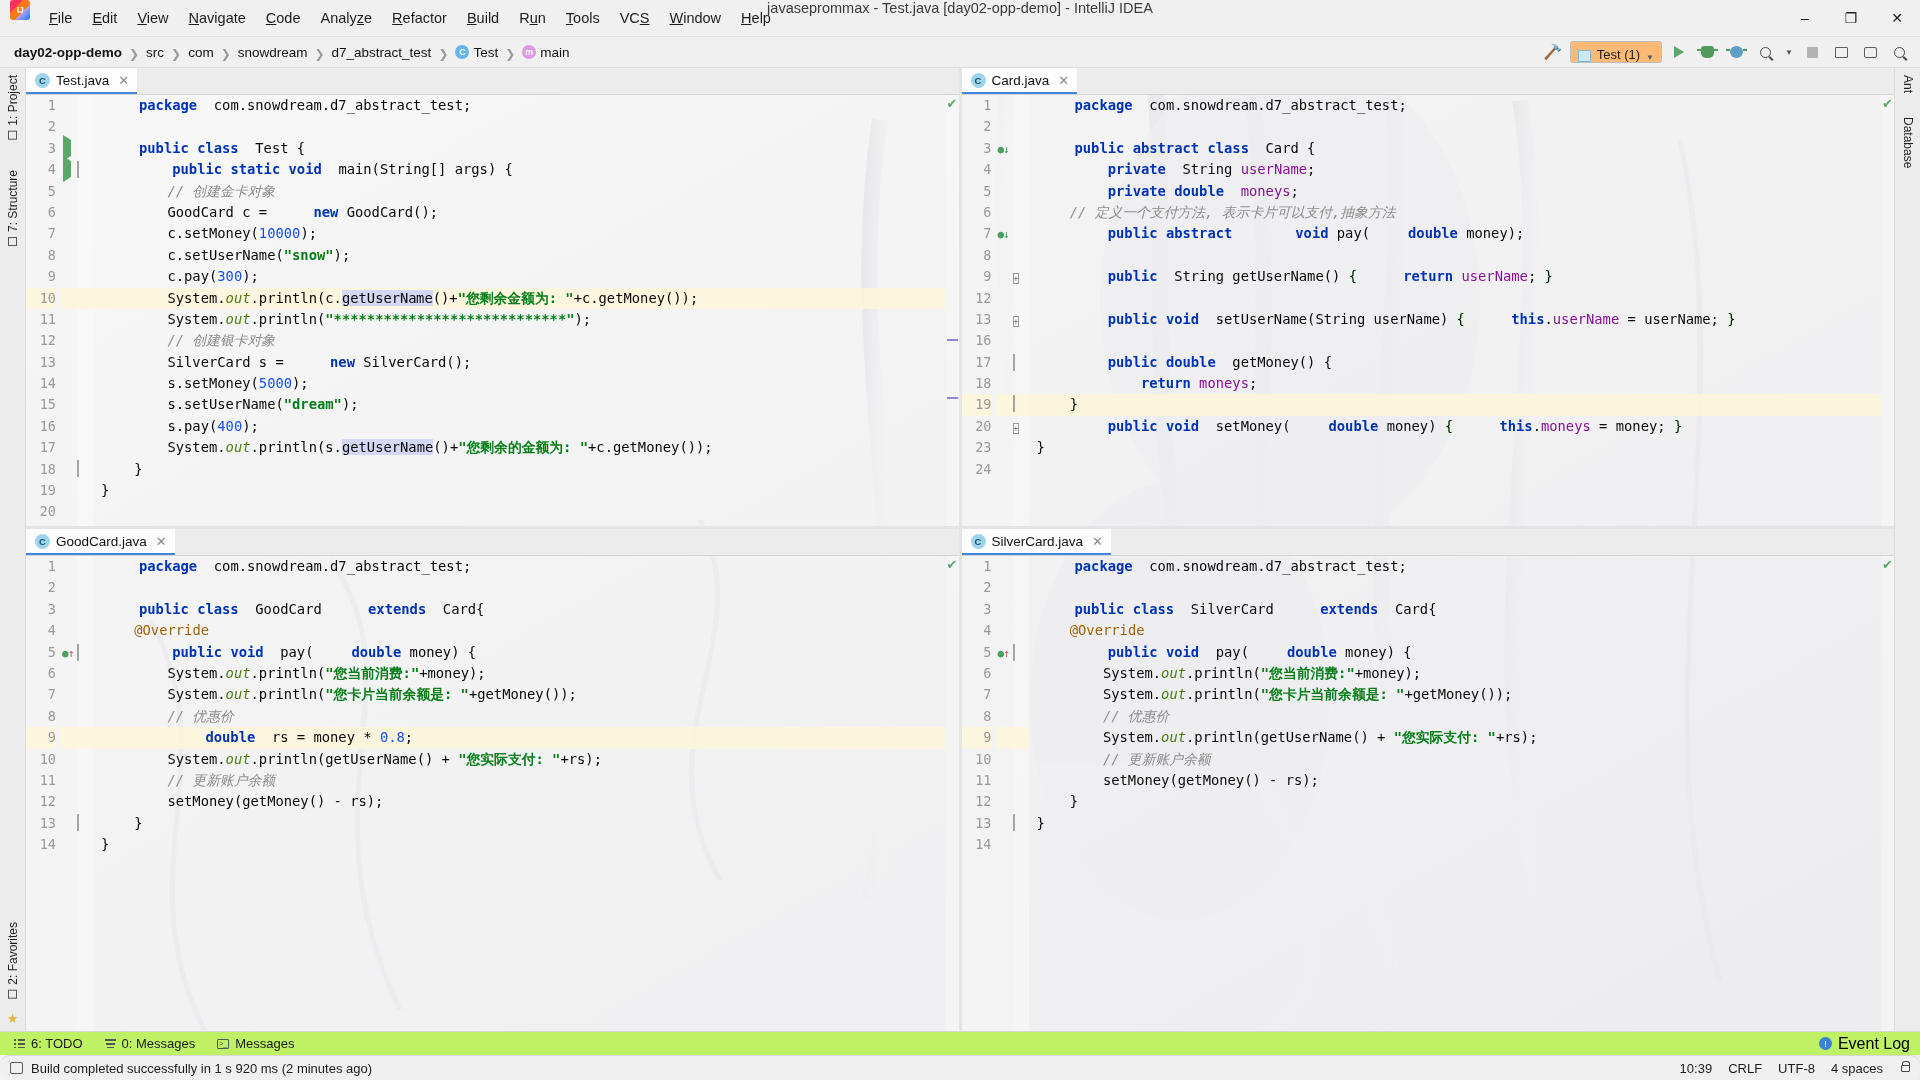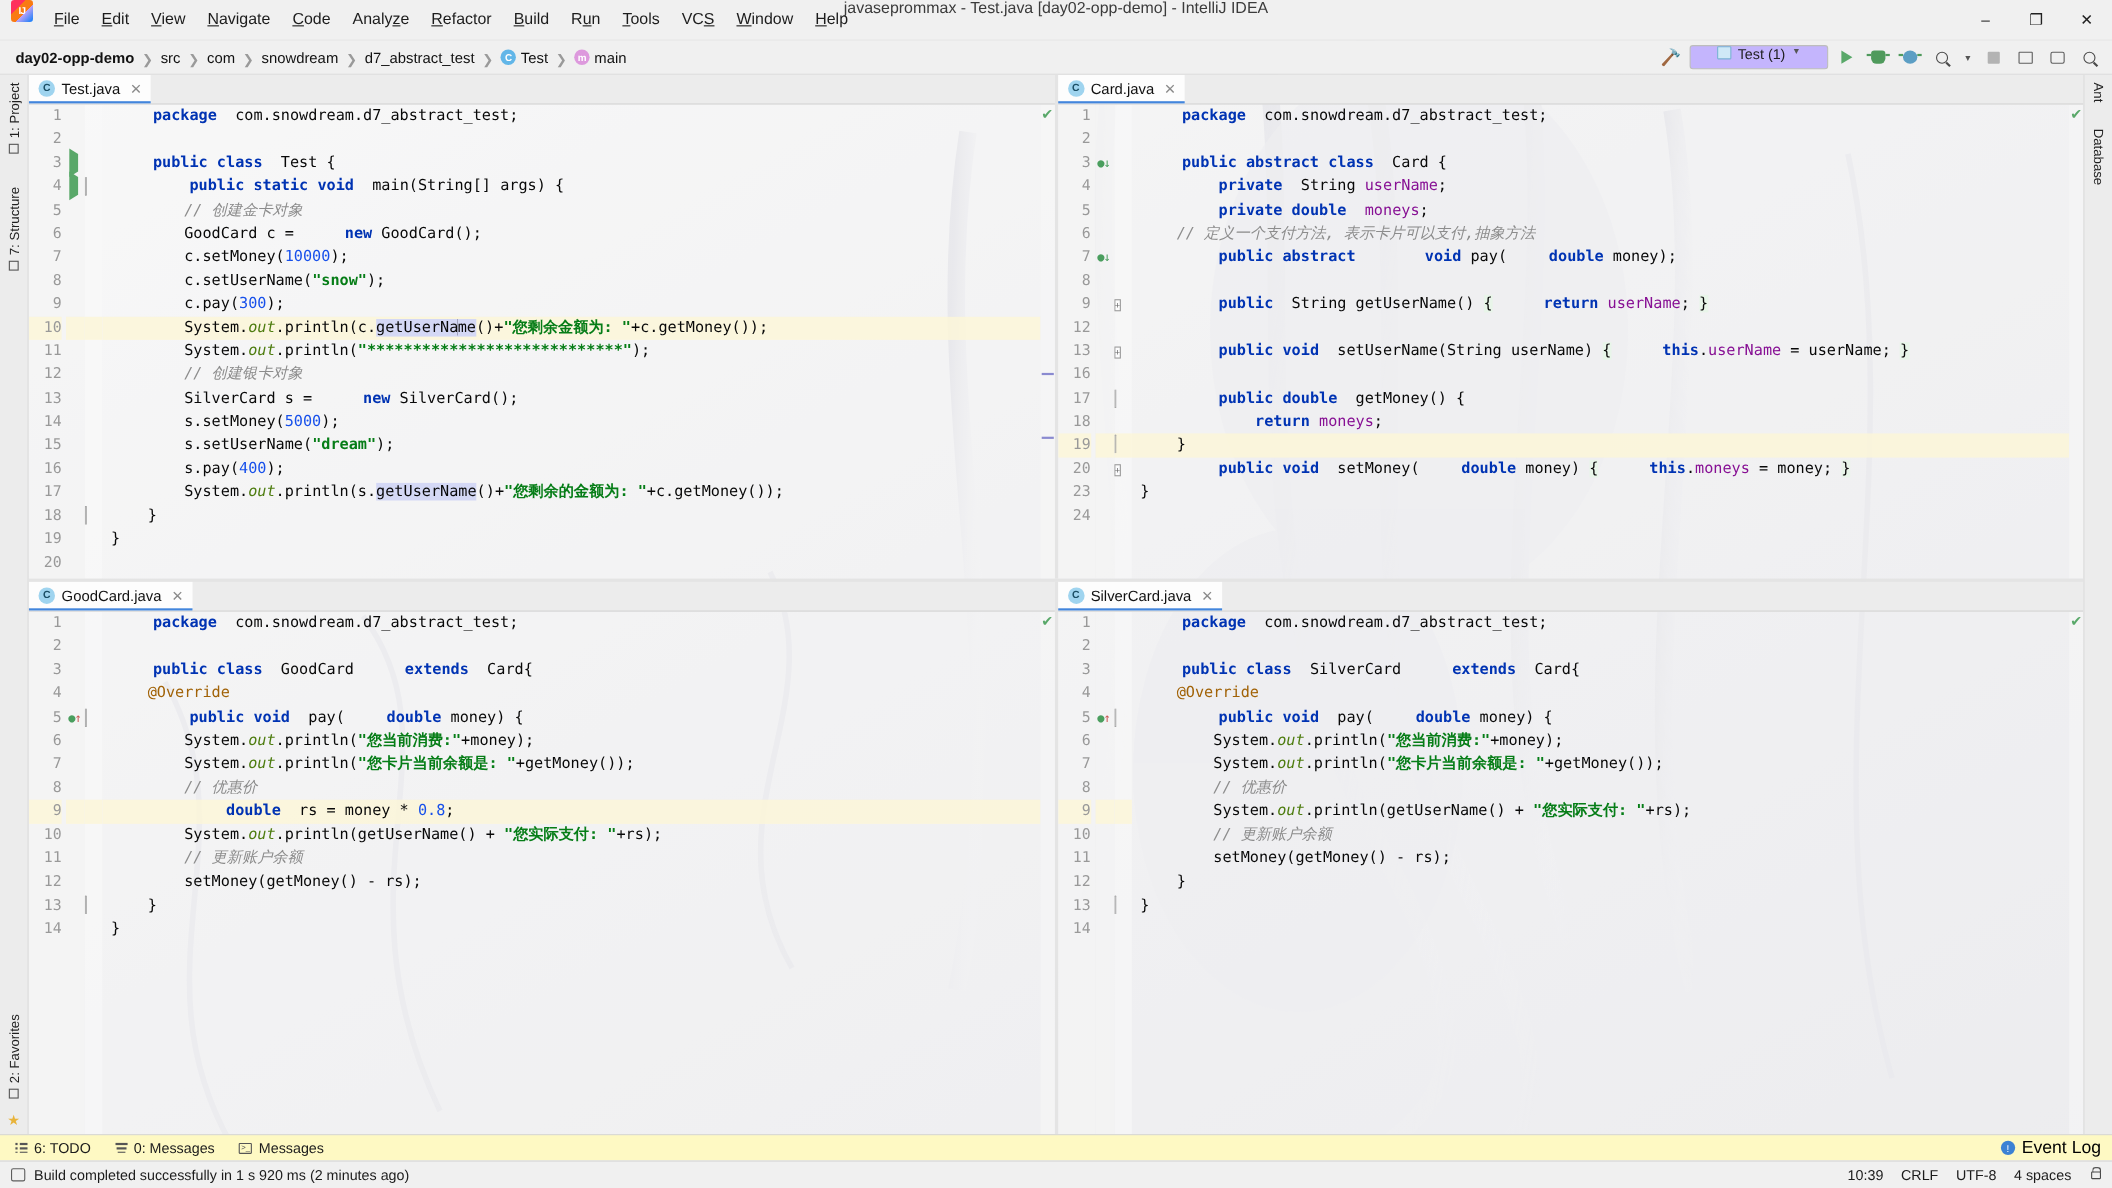--- a/index.html
+++ b/index.html
@@ -78,24 +78,24 @@
   .crumb-sep { color: #9a9a9a; padding: 0 4px; font-size: 12px; }
   .cb-ico {
     width: 14px; height: 14px; border-radius: 50%;
     display: inline-flex; align-items: center; justify-content: center;
     font-size: 9px; font-weight: bold; color: #fff; flex: none;
   }
   .cb-ico.cls { background: #62b6e8; }
   .cb-ico.mth { background: #dd99dd; }
   .nav-right { margin-left: auto; display: flex; align-items: center; gap: 4px; padding-right: 8px; }
   .run-config {
-    display: flex; align-items: flex-start; gap: 6px;
-    height: 22px; padding: 0 24px;
+    display: flex; align-items: flex-end; gap: 6px;
+    height: 22px; padding: 0 7px;
     border: 1px solid #bdbdbd; border-radius: 3px;
-    background: #c4b5fd; font-size: 13px; color: #1d1d1d;
+    background: #fdba74; font-size: 13px; color: #1d1d1d;
   }
   .rc-ico { width: 13px; height: 12px; background:#cfe8f7; border:1px solid #7ab3d4; border-radius:1px; flex:none; }
   .tb-btn {
     width: 25px; height: 24px; display: flex; align-items: center;
     justify-content: center; border-radius: 3px; position: relative;
   }
   .tri-green {
     width: 0; height: 0; border-left: 10px solid #59a869;
     border-top: 6px solid transparent; border-bottom: 6px solid transparent;
   }
@@ -235,21 +235,21 @@
   .markerbar {
     width: 13px; flex: none; background: rgba(246,246,246,0.6);
     position: relative; z-index: 2;
   }
   .mb-check { color: #59a869; font-size: 13px; position: absolute; top: 1px; left: 1px; }
   .mb-stripe { position: absolute; left: 1px; right: 1px; height: 2px; background: #8a8ad0; }
 
   
   .toolwin-bar {
     flex: 0 0 24px; display: flex; align-items: center;
-    background: #fef9c3; border-top: 1px solid #d6d6d6;
+    background: #bef264; border-top: 1px solid #d6d6d6;
     padding-left: 14px; gap: 22px; position: relative; z-index: 5;
   }
   .tw-item { display: flex; align-items: center; gap: 6px; font-size: 13px; color: #1b1b1b; }
   .ico-list {
     width: 11px; height: 9px; position: relative; flex: none;
   }
   .ico-list::before {
     content:""; position:absolute; inset:0;
     background:
       linear-gradient(#555,#555) 0 0/2px 2px no-repeat,
@@ -275,21 +275,21 @@
   .bell {
     width: 13px; height: 13px; border-radius: 50%; background: #3c82d4;
     color: #fff; font-size: 9px; display: flex; align-items: center;
     justify-content: center;
   }
 
   .statusbar {
     flex: 0 0 25px; display: flex; align-items: center;
     background: #f0f0f0; border-top: 1px solid #d6d6d6;
     padding: 0 10px; font-size: 13px; color: #1b1b1b;
-    position: relative; z-index: 5;
+    position: relative; z-index: 5; border-radius: 10px;
   }
   .sb-ico {
     width: 13px; height: 12px; border: 1.4px solid #5d5d5d; border-radius: 2px;
     margin-right: 8px; flex: none;
   }
   .sb-right { margin-left: auto; display: flex; align-items: center; gap: 16px; }
   .lock-ico { width: 9px; height: 7px; border: 1.4px solid #4a4a4a; border-radius: 1px; position: relative; margin-left:2px;}
   .lock-ico::before {
     content:""; position:absolute; width:6px; height:4px; border:1.4px solid #4a4a4a;
     border-bottom:none; border-radius:3px 3px 0 0; top:-5px; left:0.2px;

